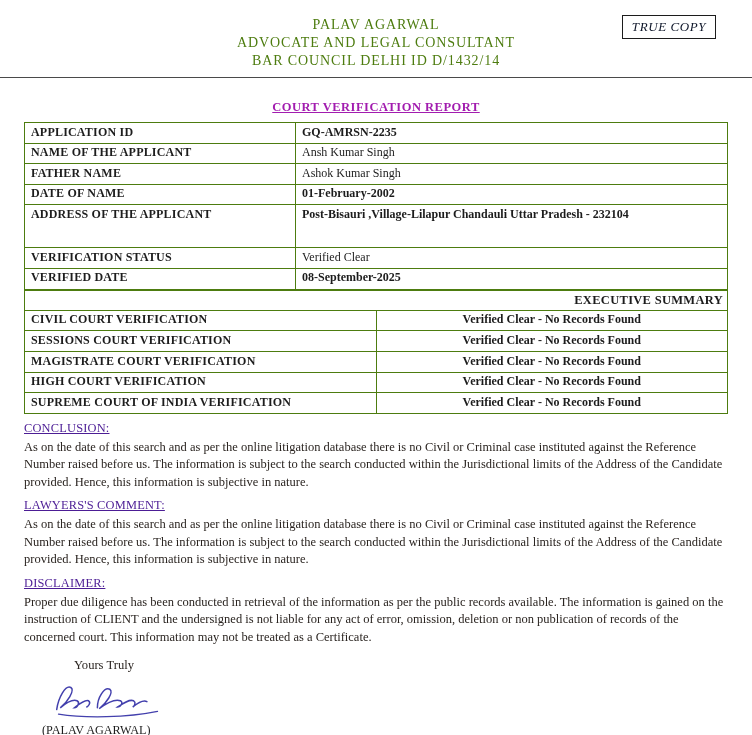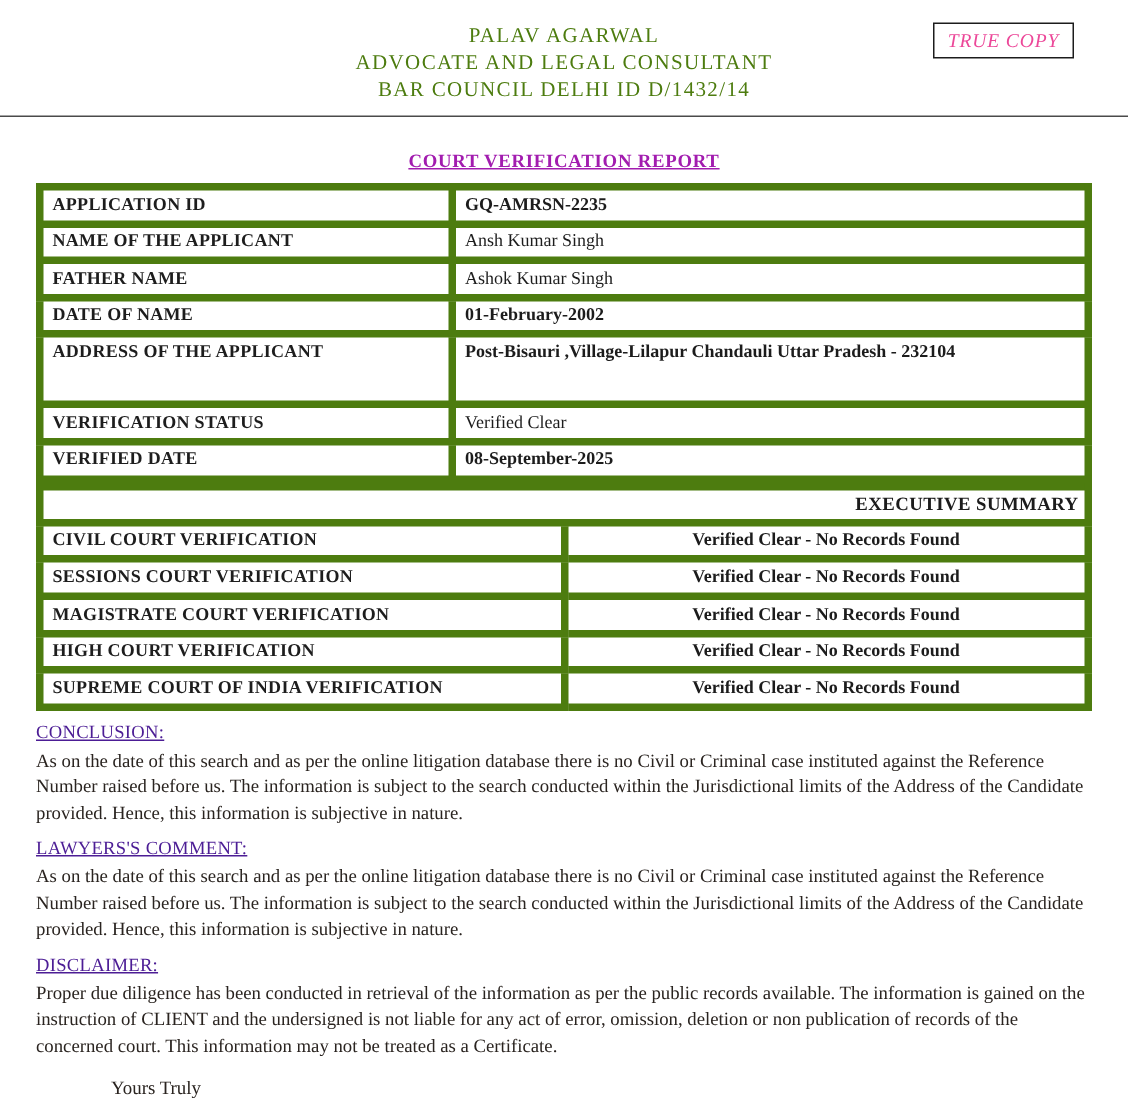--- a/index.html
+++ b/index.html
@@ -11,21 +11,21 @@
     color:#1c1c1c;
     overflow:hidden;
   }
 
   
   .stamp {
     position:absolute; top:15px; right:36px;
     width:92px; height:22px;
     border:1.5px solid #1c1c1c;
     display:flex; align-items:center; justify-content:center;
-    font-style:italic; font-size:13px; letter-spacing:0.6px; color:#ec4899;
+    font-style:italic; font-size:13px; letter-spacing:0.6px; color:#0f172a;
   }
 
   
   .letterhead { padding-top:16px; text-align:center; }
   .lh-line { font-size:14px; line-height:18px; letter-spacing:0.9px; color:#4d7c0f; }
   .rule { margin-top:7px; border-top:1px solid #4a4a4a; height:0; }
 
   .doc-title {
     margin:22px 0 7px; text-align:center;
     font-size:12.5px; font-weight:700; letter-spacing:0.5px;
@@ -33,21 +33,21 @@
   }
 
   
   table.tbl {
     width:704px; margin:0 24px;
     border-collapse:collapse;
     border:1.5px solid #242424;
     table-layout:fixed;
   }
   .tbl td {
-    border:5px solid #4d7c0f;
+    border:1px solid #4d7c0f;
     padding:1.5px 6px 2.5px;
     font-size:12px; line-height:1.3;
     overflow:hidden; white-space:nowrap;
   }
   .tbl .lbl { font-weight:700; width:258px; letter-spacing:0.2px; color:#1d1d1d; }
   .tbl tr.tall td { height:38px; vertical-align:top; white-space:normal; }
   .tbl .vb { font-weight:700; }
 
   .tbl2 { margin-top:8px; }
   .tbl2 .head { text-align:right; font-weight:700; font-size:12.5px; padding:1px 4px 2px; letter-spacing:0.3px; }

